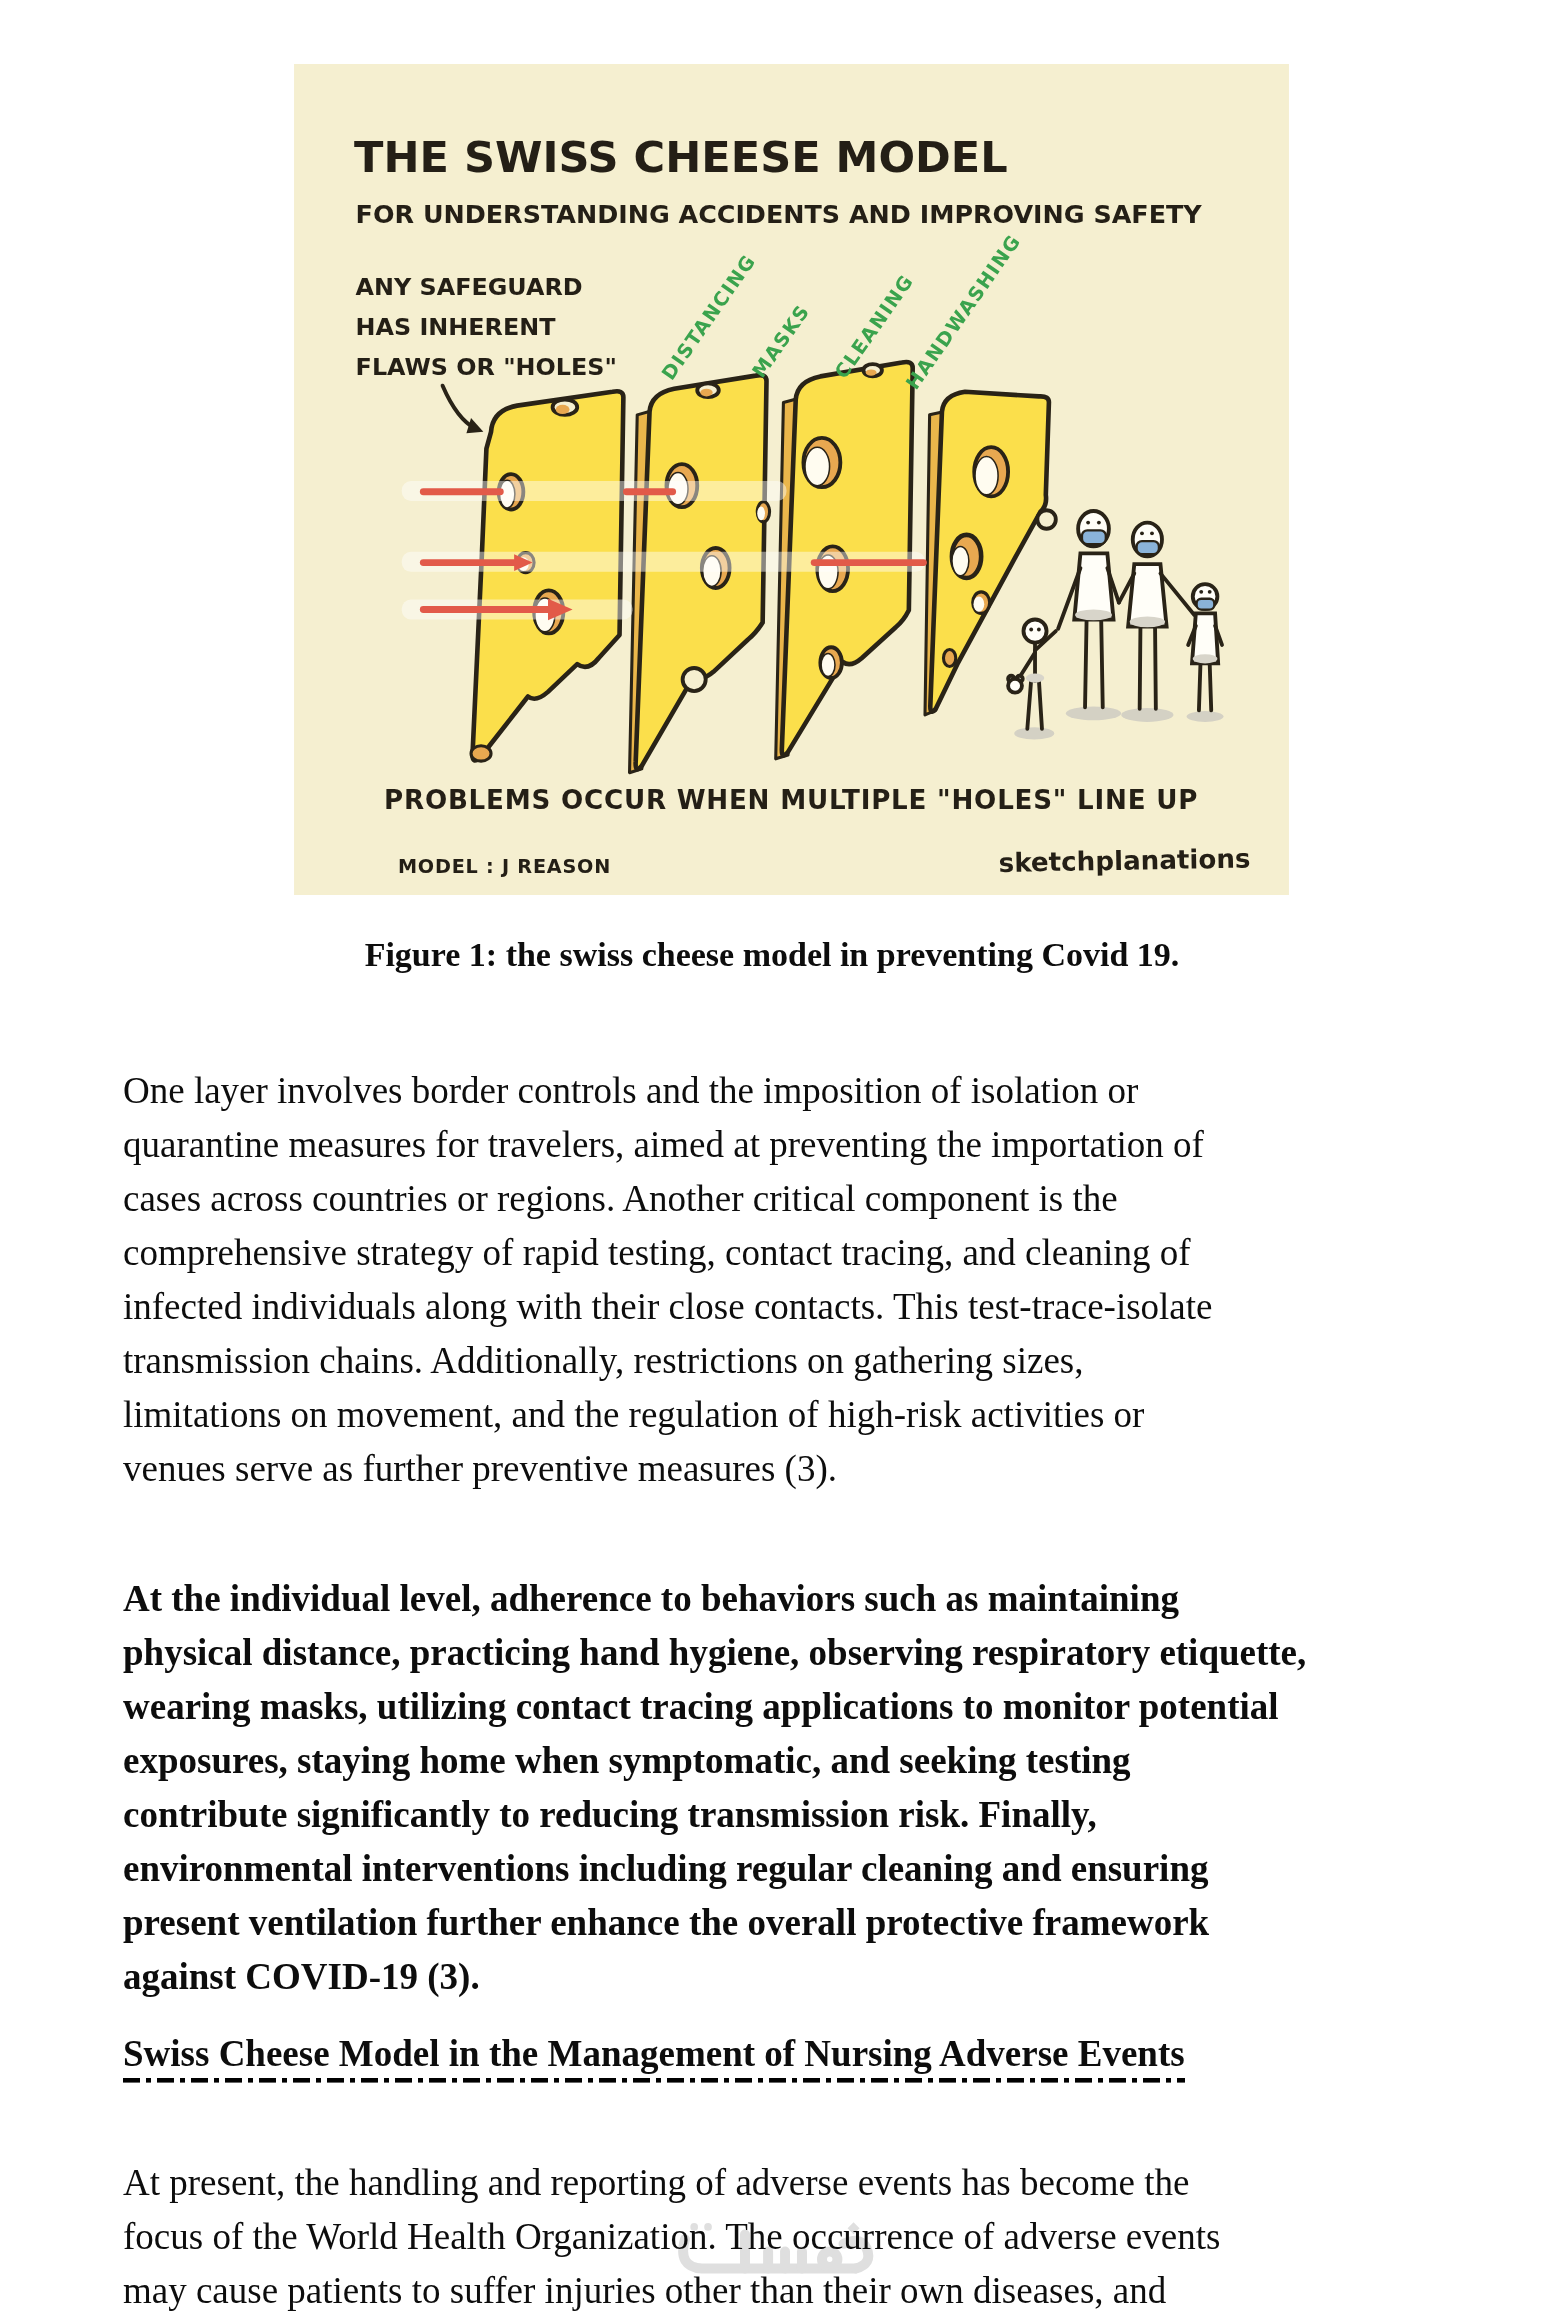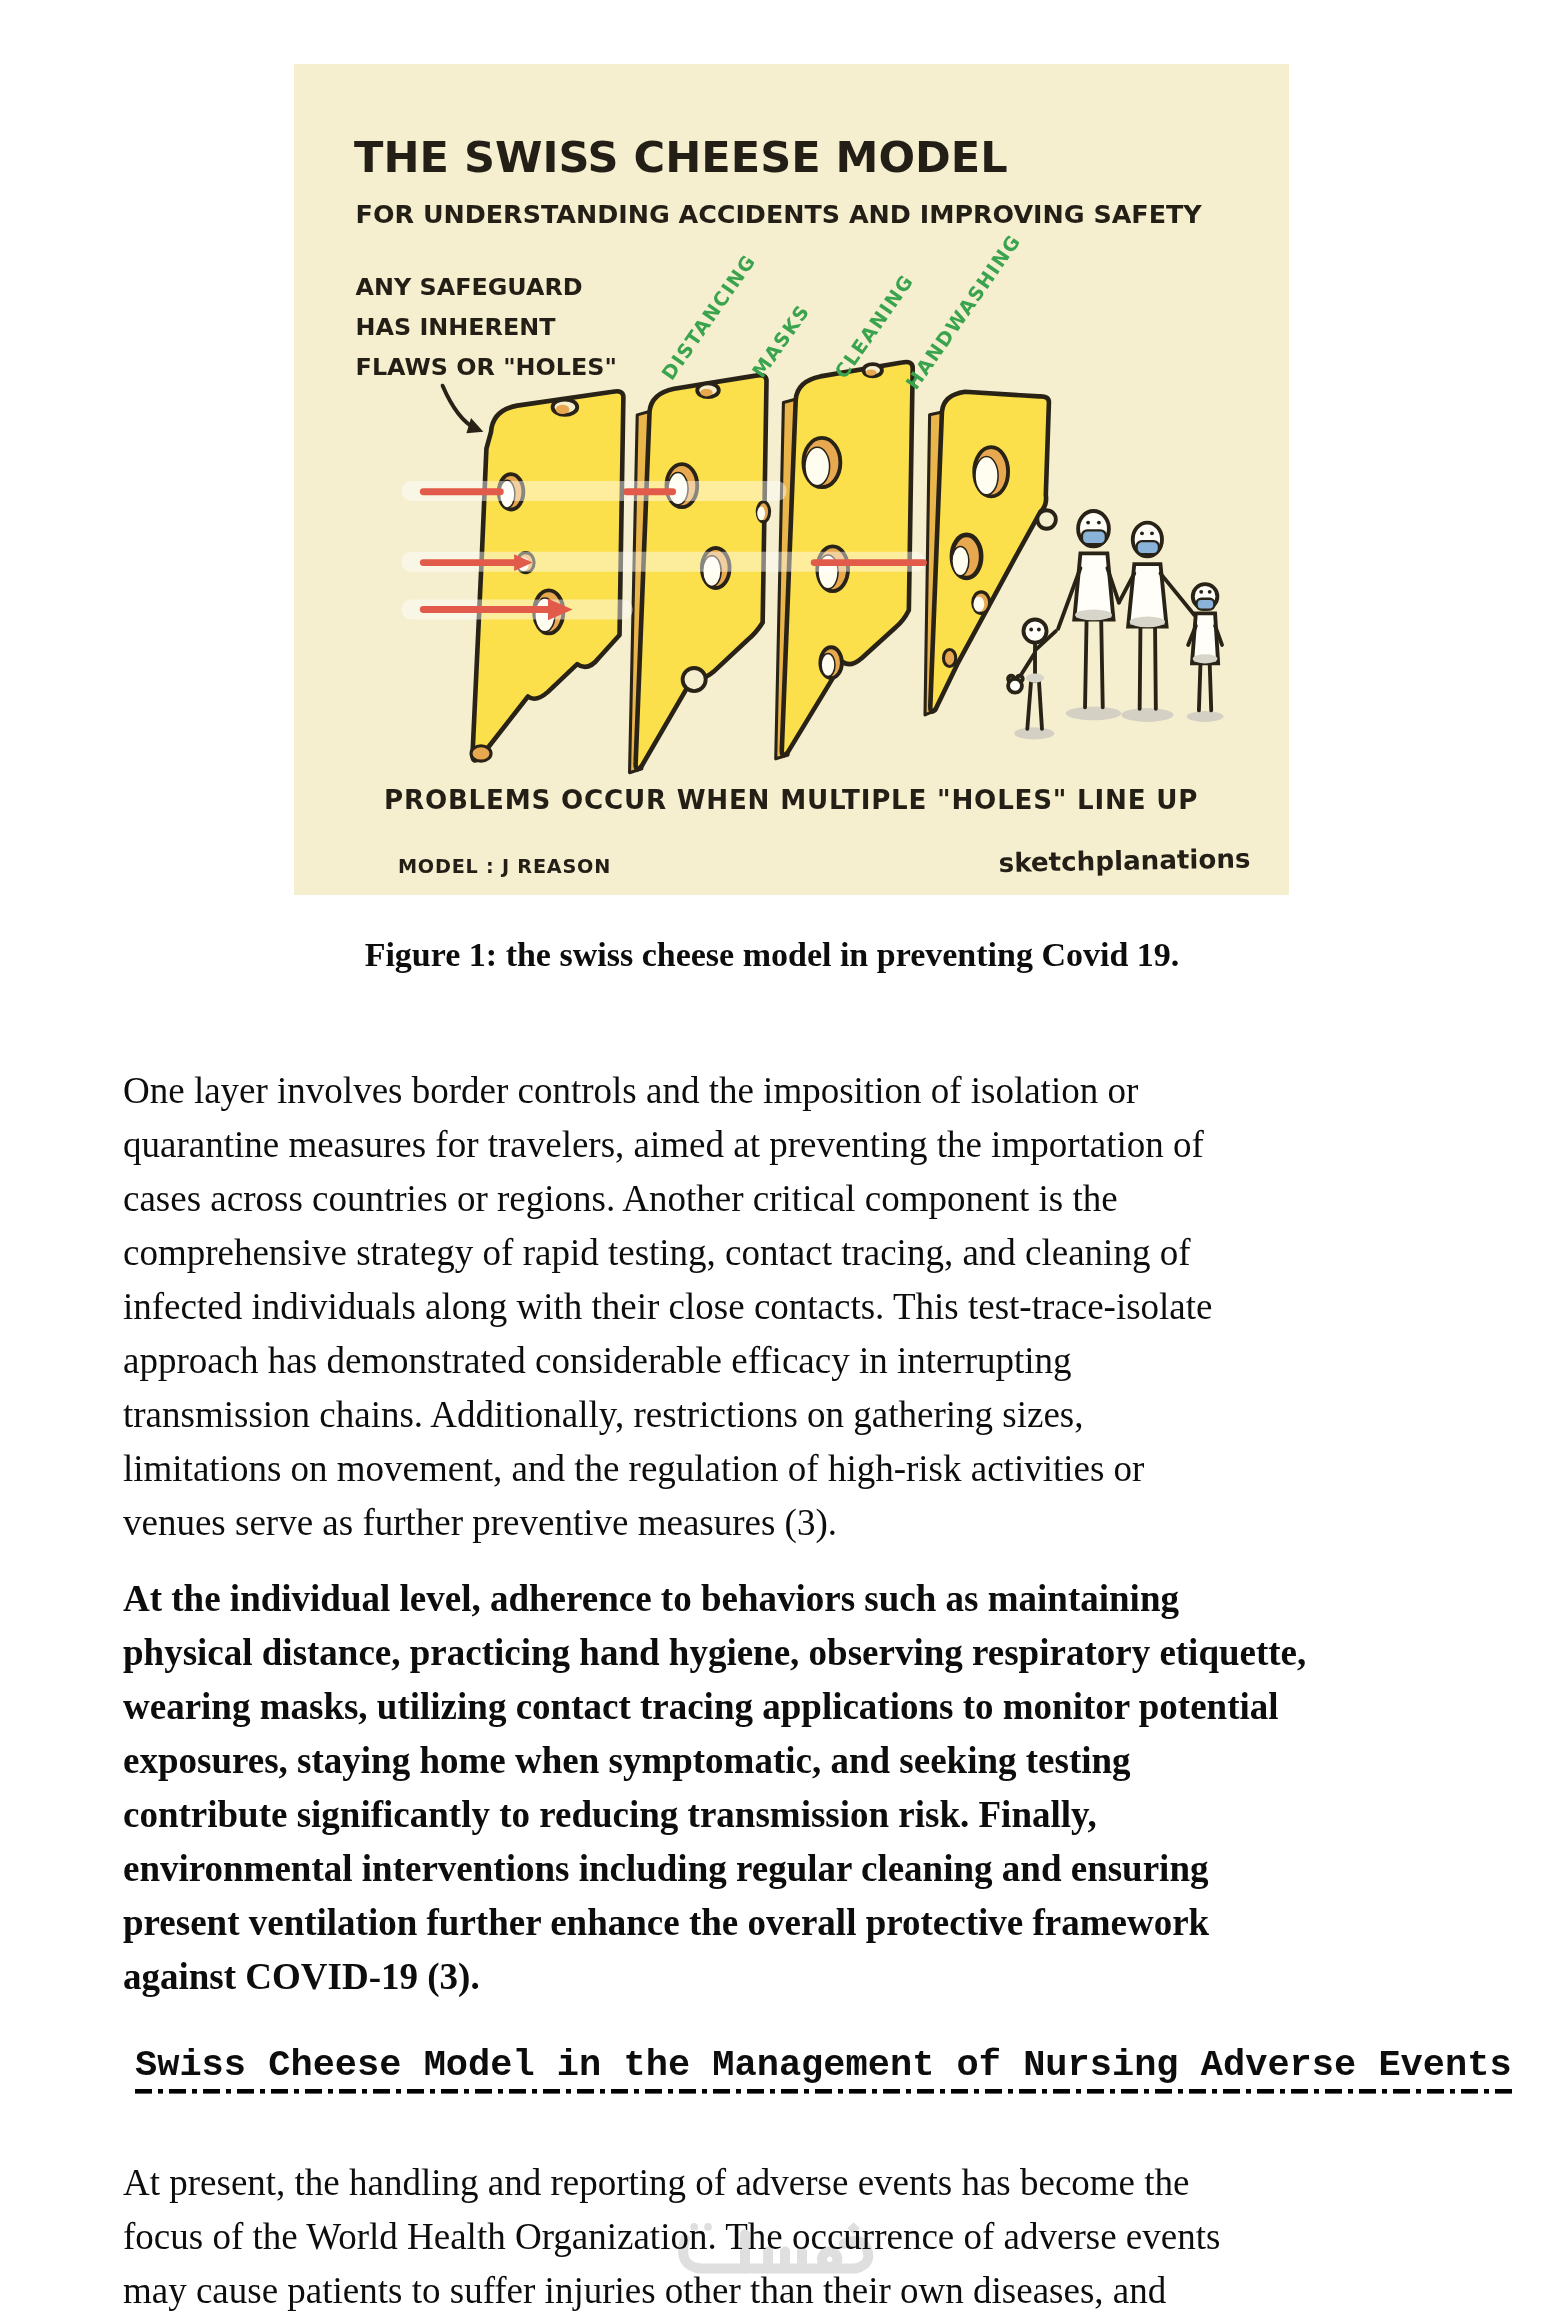--- a/index.html
+++ b/index.html
@@ -11,21 +11,21 @@
 
   .fig-caption{position:absolute;left:0;top:928px;width:1544px;text-align:center;
                font-weight:bold;font-size:34px;line-height:54px;z-index:1;}
 
   .para{position:absolute;left:123px;width:1385px;font-size:37px;z-index:1;margin-top:44px;}
   .tl{height:54px;line-height:54px;white-space:nowrap;}
   .p1{top:1020px;}
   .p2{top:1528px;font-weight:bold;}
   .p3{top:2112px;}
 
-  .heading{position:absolute;left:123px;top:2032px;margin:12px;font-size:37px;font-weight:bold;z-index:1;font-family:Liberation Mono, monospace;}
+  .heading{position:absolute;left:123px;top:2032px;margin:0;font-size:37px;font-weight:bold;z-index:1;}
   .heading span{display:inline-block;padding-bottom:7.7px;
     background:repeating-linear-gradient(90deg,#000 0 17px,transparent 17px 23px,#000 23px 28px,transparent 28px 34px) left bottom/100% 4.6px no-repeat;}
 
   .watermark{position:absolute;left:668px;top:2219px;width:231px;height:62px;z-index:0;}
 
   
   .ft{font-family:"DejaVu Sans",sans-serif;fill:#241f16;}
   .title{font-size:56px;font-weight:bold;}
   .subtitle{font-size:33px;font-weight:bold;}
   .note{font-size:31px;font-weight:bold;}
@@ -206,21 +206,20 @@
   </div>
 
   <div class="fig-caption">Figure 1: the swiss cheese model in preventing Covid 19.</div>
 
   <div class="para p1">
     <div class="tl">One layer involves border controls and the imposition of isolation or</div>
     <div class="tl">quarantine measures for travelers, aimed at preventing the importation of</div>
     <div class="tl">cases across countries or regions. Another critical component is the</div>
     <div class="tl">comprehensive strategy of rapid testing, contact tracing, and cleaning of</div>
     <div class="tl">infected individuals along with their close contacts. This test-trace-isolate</div>
-    <div class="tl">approach has demonstrated considerable efficacy in interrupting</div>
     <div class="tl">transmission chains. Additionally, restrictions on gathering sizes,</div>
     <div class="tl">limitations on movement, and the regulation of high-risk activities or</div>
     <div class="tl">venues serve as further preventive measures (3).</div>
   </div>
 
   <div class="para p2">
     <div class="tl">At the individual level, adherence to behaviors such as maintaining</div>
     <div class="tl">physical distance, practicing hand hygiene, observing respiratory etiquette,</div>
     <div class="tl">wearing masks, utilizing contact tracing applications to monitor potential</div>
     <div class="tl">exposures, staying home when symptomatic, and seeking testing</div>

